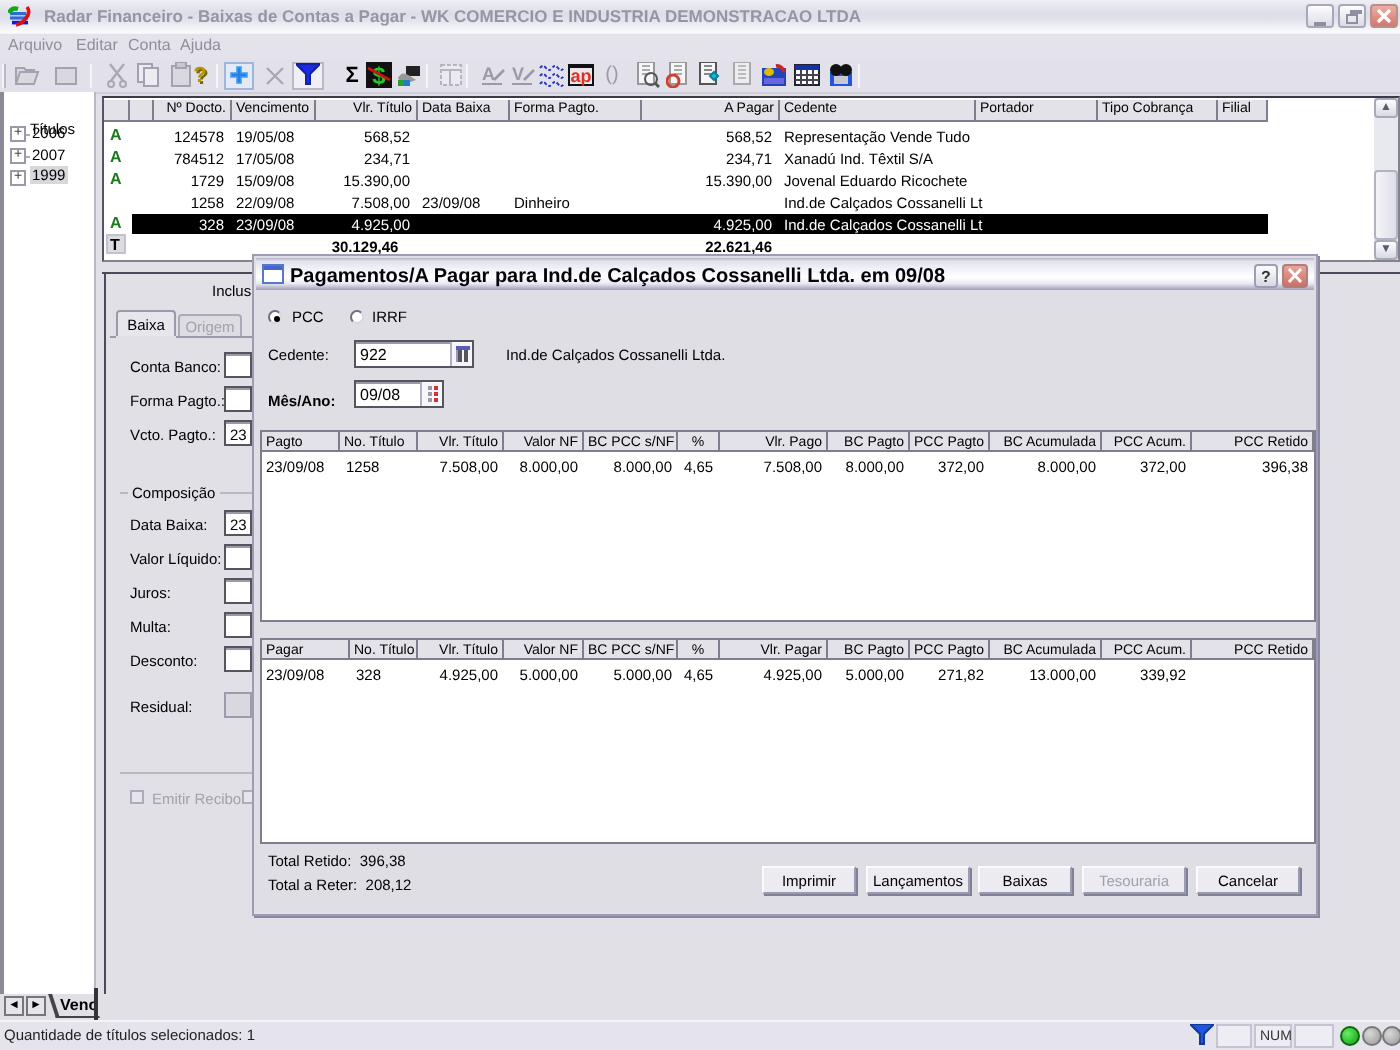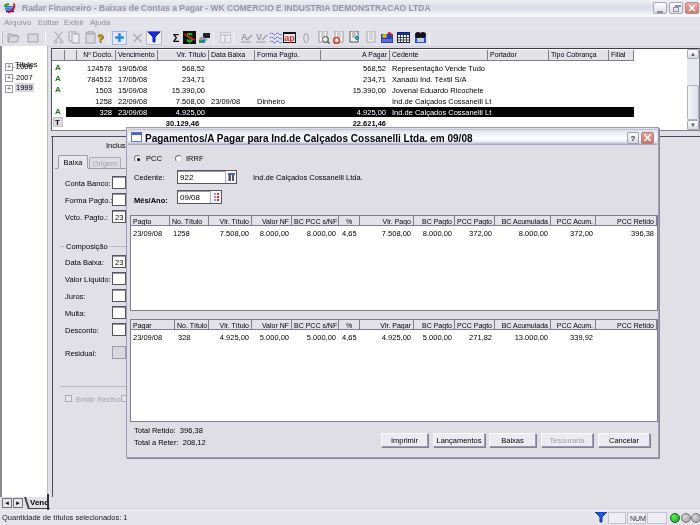--- a/index.html
+++ b/index.html
@@ -30,21 +30,21 @@
     <div class="abs" style="left:3px;top:4px;width:6px;height:5px;border:1px solid #8F8FA3;"></div>
     <div class="abs" style="left:5px;top:2px;width:6px;height:2px;background:#8F8FA3;"></div>
   </div>
 <div class="abs" style="left:685px;top:2px;width:14px;height:12px;border:1px solid #B98F8C;border-radius:2px;background:linear-gradient(180deg,#EBADA5,#D4776C);"><svg width="12" height="10" viewBox="0 0 12 10">
       <path d="M3 2 L9 8 M9 2 L3 8" stroke="#fff" stroke-width="1.6"></path>
     </svg></div>
 
 <div class="abs" style="left:0;top:17px;width:700px;height:13px;background:#E4E3EC;"></div>
 <div class="abs" style="left:4px;top:18px;color:#8F8F9C;font-size:8px;">Arquivo</div>
 <div class="abs" style="left:38px;top:18px;color:#8F8F9C;font-size:8px;">Editar</div>
-<div class="abs" style="left:64px;top:18px;color:#8F8F9C;font-size:8px;">Exibir</div>
+<div class="abs" style="left:64px;top:18px;color:#8F8F9C;font-size:8px;">Conta</div>
 <div class="abs" style="left:90px;top:18px;color:#8F8F9C;font-size:8px;">Ajuda</div>
 
 <div class="abs" style="left:0;top:30px;width:700px;height:17px;background:#E2E1E9;border-bottom:1px solid #CFCEDA;" id="toolbar">
     <div class="abs" style="left:1px;top:2px;width:2px;height:12px;border-left:1px solid #F5F5F8;border-right:1px solid #B9B8C6;"></div>
     <div class="abs" style="left:6px;top:1px;width:14px;height:14px;text-align:center;font-size:10px;line-height:14px;"><svg width="13" height="13" viewBox="0 0 13 13">
         <path d="M1 11 L3 5 H12 L10 11 Z M1 11 V3 H5 L6 4 H10 V5" fill="#D9D8DE" stroke="#A2A2B0"></path>
       </svg></div>
     <div class="abs" style="left:26px;top:1px;width:14px;height:14px;text-align:center;font-size:10px;line-height:14px;"><svg width="13" height="13" viewBox="0 0 13 13">
         <rect x="1" y="3" width="10" height="8" fill="#D9D8DE" stroke="#A2A2B0"></rect>
       </svg></div>
@@ -99,21 +99,21 @@
         <path d="M7 9 L12 4" stroke="#9A9AA8" stroke-width="1.3"></path>
       </svg></div>
     <div class="abs" style="left:254px;top:1px;width:14px;height:14px;text-align:center;font-size:10px;line-height:14px;"><svg width="13" height="13" viewBox="0 0 13 13">
         <text x="1" y="9" font-size="9" fill="#9A9AA8" font-weight="bold">V</text>
         <path d="M1 11 L11 11" stroke="#9A9AA8"></path>
         <path d="M7 9 L12 4" stroke="#9A9AA8" stroke-width="1.3"></path>
       </svg></div>
     <div class="abs" style="left:268px;top:1px;width:14px;height:14px;text-align:center;font-size:10px;line-height:14px;"><svg width="13" height="13" viewBox="0 0 13 13">
         <path d="M1 3 Q2.5 1 4 3 T7 3 T10 3 T13 3 M1 7 Q2.5 5 4 7 T7 7 T10 7 T13 7 M1 11 Q2.5 9 4 11 T7 11 T10 11 T13 11" stroke="#2233CC" fill="none" stroke-dasharray="1.5 1"></path>
       </svg></div>
-    <div class="abs" style="left:283px;top:1px;width:14px;height:14px;text-align:left;font-size:10px;line-height:14px;"><svg width="13" height="13" viewBox="0 0 13 13">
+    <div class="abs" style="left:283px;top:1px;width:14px;height:14px;text-align:center;font-size:10px;line-height:14px;"><svg width="13" height="13" viewBox="0 0 13 13">
         <rect x="0" y="1" width="13" height="11" fill="#111"></rect>
         <rect x="1" y="3" width="11" height="8" fill="#E8E8EE"></rect>
         <text x="6.5" y="10" font-size="9" fill="#E03020" text-anchor="middle" font-weight="bold">ap</text>
       </svg></div>
     <div class="abs" style="left:299px;top:1px;width:14px;height:14px;text-align:center;font-size:10px;line-height:14px;font-size:10px;"><span style="color:#9A9AA8;">()</span></div>
     <div class="abs" style="left:316px;top:1px;width:14px;height:14px;text-align:center;font-size:10px;line-height:14px;"><svg width="13" height="13" viewBox="0 0 13 13">
         <rect x="2" y="0" width="8" height="11" fill="#F6F6F8" stroke="#999"></rect>
         <path d="M4 2 H8 M4 4 H8 M4 6 H8" stroke="#AAA"></path>
         <circle cx="8.5" cy="8.5" r="3" fill="none" stroke="#555"></circle>
         <path d="M10.5 10.5 L12.5 12.5" stroke="#555" stroke-width="1.5"></path>
@@ -188,21 +188,21 @@
     <div class="abs" style="left:158px;top:63.5px;width:47px;font-size:7.5px;color:#000;text-align:right;padding-left:2px;white-space:nowrap;overflow:hidden;">568,52</div>
     <div class="abs" style="left:321px;top:63.5px;width:65px;font-size:7.5px;color:#000;text-align:right;padding-left:2px;white-space:nowrap;overflow:hidden;">568,52</div>
     <div class="abs" style="left:390px;top:63.5px;width:103px;font-size:7.5px;color:#000;text-align:left;padding-left:2px;white-space:nowrap;overflow:hidden;">Representação Vende Tudo</div>
     <div class="abs" style="left:55px;top:74px;font-size:8px;font-weight:bold;color:#1B7A1B;">A</div>
     <div class="abs" style="left:77px;top:74.5px;width:35px;font-size:7.5px;color:#000;text-align:right;padding-left:2px;white-space:nowrap;overflow:hidden;">784512</div>
     <div class="abs" style="left:116px;top:74.5px;width:44px;font-size:7.5px;color:#000;text-align:left;padding-left:2px;white-space:nowrap;overflow:hidden;">17/05/08</div>
     <div class="abs" style="left:158px;top:74.5px;width:47px;font-size:7.5px;color:#000;text-align:right;padding-left:2px;white-space:nowrap;overflow:hidden;">234,71</div>
     <div class="abs" style="left:321px;top:74.5px;width:65px;font-size:7.5px;color:#000;text-align:right;padding-left:2px;white-space:nowrap;overflow:hidden;">234,71</div>
     <div class="abs" style="left:390px;top:74.5px;width:103px;font-size:7.5px;color:#000;text-align:left;padding-left:2px;white-space:nowrap;overflow:hidden;">Xanadú Ind. Têxtil S/A</div>
     <div class="abs" style="left:55px;top:85px;font-size:8px;font-weight:bold;color:#1B7A1B;">A</div>
-    <div class="abs" style="left:77px;top:85.5px;width:35px;font-size:7.5px;color:#000;text-align:right;padding-left:2px;white-space:nowrap;overflow:hidden;">1503</div>
+    <div class="abs" style="left:77px;top:85.5px;width:35px;font-size:7.5px;color:#000;text-align:right;padding-left:2px;white-space:nowrap;overflow:hidden;">1729</div>
     <div class="abs" style="left:116px;top:85.5px;width:44px;font-size:7.5px;color:#000;text-align:left;padding-left:2px;white-space:nowrap;overflow:hidden;">15/09/08</div>
     <div class="abs" style="left:158px;top:85.5px;width:47px;font-size:7.5px;color:#000;text-align:right;padding-left:2px;white-space:nowrap;overflow:hidden;">15.390,00</div>
     <div class="abs" style="left:321px;top:85.5px;width:65px;font-size:7.5px;color:#000;text-align:right;padding-left:2px;white-space:nowrap;overflow:hidden;">15.390,00</div>
     <div class="abs" style="left:390px;top:85.5px;width:103px;font-size:7.5px;color:#000;text-align:left;padding-left:2px;white-space:nowrap;overflow:hidden;">Jovenal Eduardo Ricochete</div>
     <div class="abs" style="left:77px;top:96.5px;width:35px;font-size:7.5px;color:#000;text-align:right;padding-left:2px;white-space:nowrap;overflow:hidden;">1258</div>
     <div class="abs" style="left:116px;top:96.5px;width:44px;font-size:7.5px;color:#000;text-align:left;padding-left:2px;white-space:nowrap;overflow:hidden;">22/09/08</div>
     <div class="abs" style="left:158px;top:96.5px;width:47px;font-size:7.5px;color:#000;text-align:right;padding-left:2px;white-space:nowrap;overflow:hidden;">7.508,00</div>
     <div class="abs" style="left:209px;top:96.5px;width:48px;font-size:7.5px;color:#000;text-align:left;padding-left:2px;white-space:nowrap;overflow:hidden;">23/09/08</div>
     <div class="abs" style="left:255px;top:96.5px;width:68px;font-size:7.5px;color:#000;text-align:left;padding-left:2px;white-space:nowrap;overflow:hidden;">Dinheiro</div>
     <div class="abs" style="left:390px;top:96.5px;width:103px;font-size:7.5px;color:#000;text-align:left;padding-left:2px;white-space:nowrap;overflow:hidden;">Ind.de Calçados Cossanelli Lt</div>

